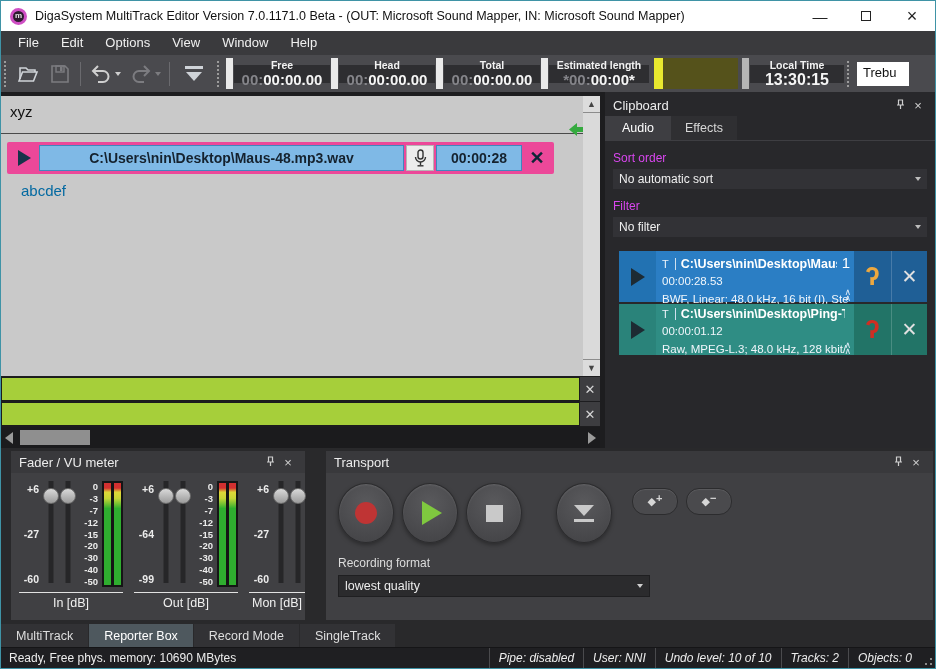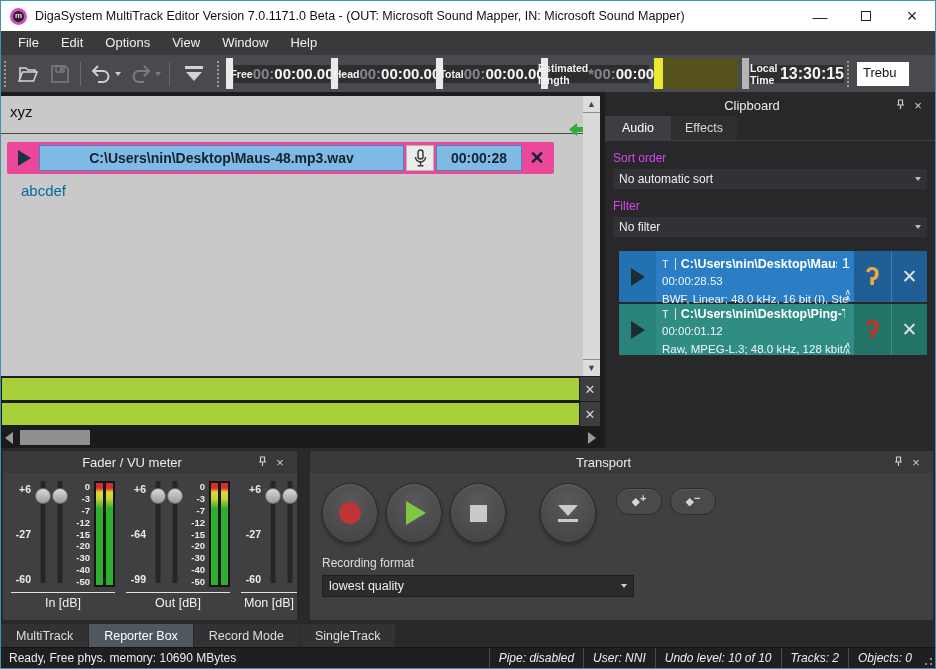--- a/index.html
+++ b/index.html
@@ -25,21 +25,21 @@
   .toolbar{height:37px;background:#4a4a4e;display:flex;align-items:center;flex:0 0 auto;overflow:hidden;}
   .grip{width:5px;height:26px;border-left:2px dotted #9b9b9b;margin:0 3px;}
   .tb-ico{width:32px;height:28px;display:flex;align-items:center;justify-content:center;gap:1px;}
   .tb-sep{width:1px;height:24px;background:#6a6a6e;margin:0 4px;}
   .dd-caret{width:0;height:0;border-left:3px solid transparent;border-right:3px solid transparent;border-top:4px solid #cfcfcf;margin-left:2px;}
   .dd-caret.dim{border-top-color:#7c7c7f;}
   .dropmark-bar{width:18px;height:3px;background:#cfd3d8;margin-bottom:2px;}
   .dropmark-tri{width:0;height:0;border-left:8px solid transparent;border-right:8px solid transparent;border-top:9px solid #cfd3d8;}
   .whitebar{width:7px;height:31px;background:#eaeaea;margin:0 1px;}
   .graybar{width:7px;height:31px;background:#b5b5b5;margin:0 1px;}
-  .tdisp{width:96px;height:18px;background:#2e2e31;display:flex;flex-direction:row;align-items:center;justify-content:center;}
+  .tdisp{width:96px;height:18px;background:#2e2e31;display:flex;flex-direction:column;align-items:center;justify-content:center;}
   .tdisp .lbl{font-size:10.5px;font-weight:bold;color:#f2f2f2;line-height:12px;}
   .tdisp .val{font-size:15px;font-weight:bold;color:#f5f5f5;line-height:17px;white-space:nowrap;}
   .tdisp .val .dim{color:#85858a;}
   .olive{width:84px;height:31px;background:#55521b;margin-left:5px;display:flex;}
   .olive .ybar{width:9px;height:100%;background:#e9e92f;}
   .fontbox{height:24px;background:#ffffff;color:#111;font-size:13px;padding:3px 4px 0 6px;width:52px;overflow:hidden;white-space:nowrap;margin-left:2px;}
   
   .main{flex:1;display:flex;min-height:0;}
   .editor-col{flex:1;display:flex;flex-direction:column;min-width:0;padding-top:4px;}
   .canvas{flex:1;background:#c9c9c9;position:relative;overflow:hidden;}
@@ -68,21 +68,21 @@
   .hscroll{height:21px;background:#1b1b1d;display:flex;align-items:center;margin-top:1px;flex:0 0 auto;}
   .hscroll .harr{width:16px;height:100%;display:flex;align-items:center;justify-content:center;}
   .tri-l{width:0;height:0;border-top:6px solid transparent;border-bottom:6px solid transparent;border-right:8px solid #9a9a9a;}
   .tri-r{width:0;height:0;border-top:6px solid transparent;border-bottom:6px solid transparent;border-left:8px solid #9a9a9a;}
   .hscroll .htrack{flex:1;height:100%;position:relative;}
   .hscroll .hthumb{position:absolute;left:3px;top:3px;height:15px;width:70px;background:#8f8f8f;}
   
   .vsplit{width:5px;background:#1d1d1f;flex:0 0 auto;}
   
   .clipboard{width:330px;background:#28282b;display:flex;flex-direction:column;padding-top:2px;flex:0 0 auto;}
-  .ptitle{height:22px;display:flex;align-items:center;padding:0 8px;flex:0 0 auto;text-align:center;}
+  .ptitle{height:22px;display:flex;align-items:center;padding:0 8px;flex:0 0 auto;}
   .ptitle .txt{flex:1;color:#ececec;font-size:13px;}
   .picon{width:18px;display:flex;align-items:center;justify-content:center;color:#cfcfcf;font-size:13px;}
   .cliptabs{height:25px;display:flex;border-bottom:1px solid #3e3e42;flex:0 0 auto;}
   .cliptab{width:66px;display:flex;align-items:center;justify-content:center;font-size:12.5px;color:#d8d8d8;background:#2f2f32;}
   .cliptab.active{background:#3e3e42;color:#fff;}
   .clipbody{padding:8px 8px 0 8px;flex:1;display:flex;flex-direction:column;min-height:0;}
   .flabel{font-size:12px;color:#d946ef;margin:2px 0 4px 0;}
   .combo{height:20px;background:#323236;display:flex;align-items:center;padding:0 6px;margin-bottom:8px;}
   .combo .ctext{flex:1;color:#f0f0f0;font-size:12px;white-space:nowrap;overflow:hidden;}
   .combo .dd-caret{border-top-color:#bdbdbd;}
@@ -94,21 +94,21 @@
   .ci-line1{display:flex;align-items:baseline;gap:5px;}
   .ci-tag{font-size:11px;color:#ecf3fa;border-right:1px solid #cfe0ee;padding-right:6px;}
   .ci-path{font-size:12.5px;font-weight:bold;color:#ffffff;white-space:nowrap;overflow:hidden;flex:1;}
   .ci-count{font-size:15px;color:#fff;padding-right:2px;}
   .ci-dur,.ci-fmt{font-size:11.5px;color:#f0f6fb;line-height:14px;white-space:nowrap;overflow:hidden;}
   .ci-chev{position:absolute;right:3px;bottom:1px;display:flex;flex-direction:column;line-height:6px;font-size:9px;color:#dce9f5;}
   .ci-ear{width:37px;display:flex;align-items:center;justify-content:center;font-size:26px;font-weight:bold;}
   .ci-x{width:36px;display:flex;align-items:center;justify-content:center;color:#e0e0e0;font-size:19px;}
   
   .panels{height:175px;background:#29292b;display:flex;padding:3px 2px 3px 2px;gap:13px;flex:0 0 auto;}
-  .panel{display:flex;flex-direction:column;background:#404043;}
+  .panel{display:flex;flex-direction:column;background:#404043;margin-left:8px;}
   .panel .ptitle{background:#39393c;}
   .fader-panel{width:294px;flex:0 0 auto;}
   .transport-panel{flex:1;}
   .fader-body{flex:1;display:flex;gap:11px;padding:8px 4px 0 8px;}
   .fgwrap{display:flex;flex-direction:column;}
   .fgrow{display:flex;gap:2px;align-items:stretch;height:106px;}
   .fcol{display:flex;flex-direction:column;justify-content:space-between;align-items:flex-end;
      font-size:10.5px;font-weight:bold;color:#ececec;width:22px;padding:2px 2px 2px 0;}
   .fslider{width:15px;position:relative;}
   .fslider .trk{position:absolute;left:50%;transform:translateX(-50%);top:0;bottom:4px;width:5px;background:#262628;}

